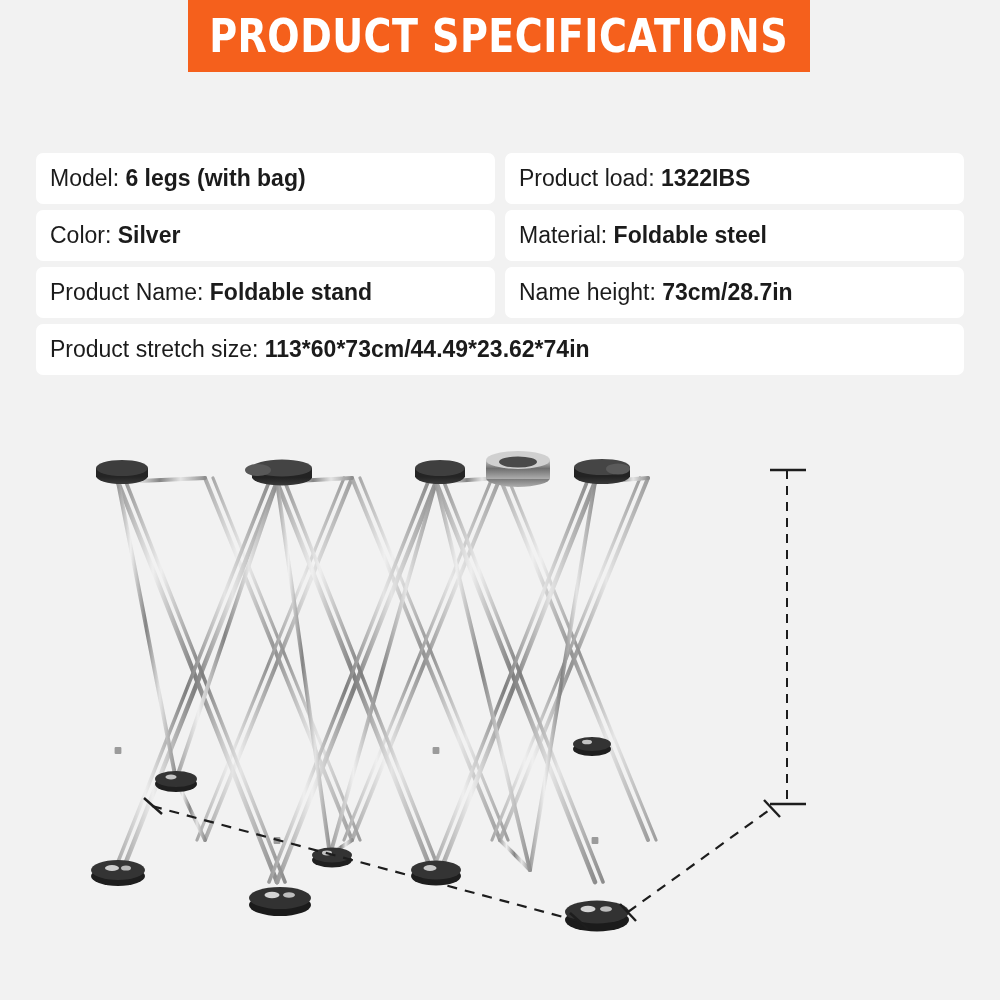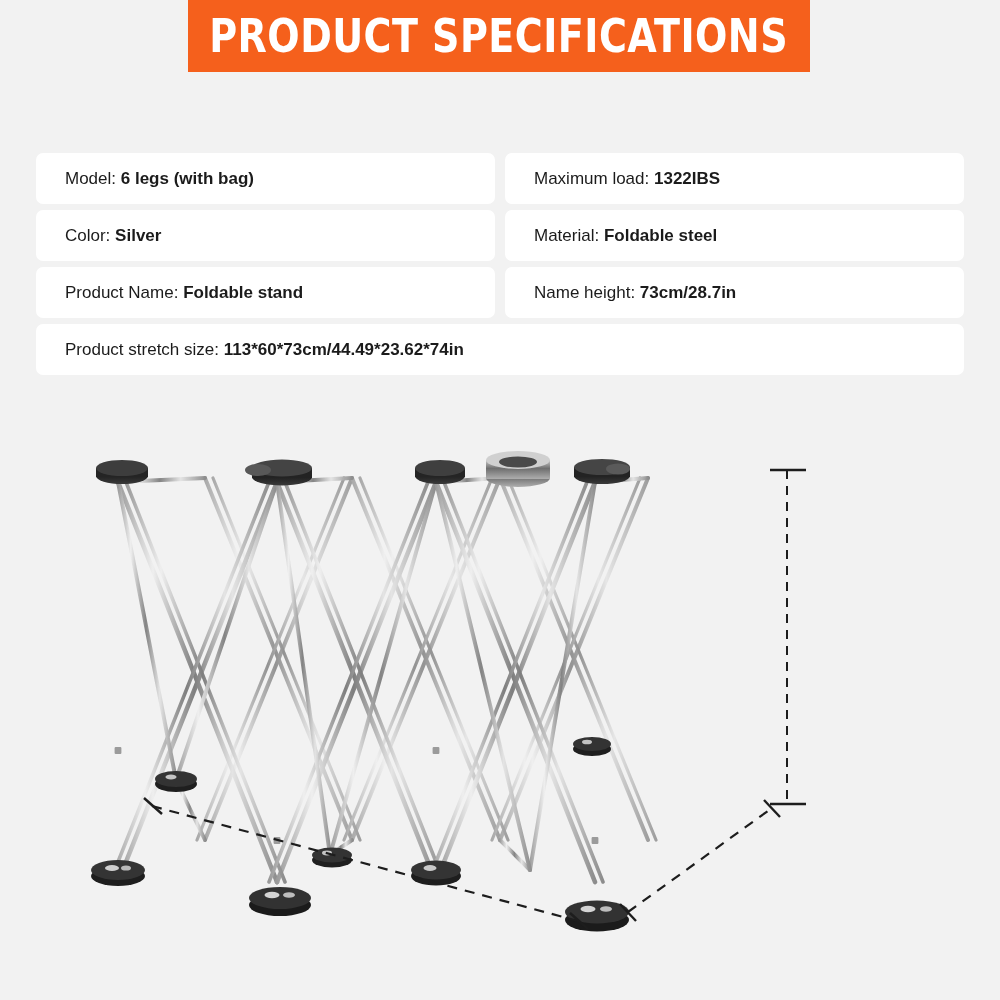--- a/index.html
+++ b/index.html
@@ -35,21 +35,21 @@
   .spec-cell {
     background:#ffffff;
     border-radius:7px;
     height:51px;
     display:flex; align-items:center;
     padding:0 14px;
     flex:1 1 0;
     min-width:0;
   }
   .spec-cell.full { flex:1 1 100%; }
-  .spec-text { font-size:17px; color:#1b1b1b; white-space:nowrap; line-height:1;margin-left:15px; }
+  .spec-text { font-size:23px; color:#1b1b1b; white-space:nowrap; line-height:1; }
   .spec-text .lbl { font-weight:400; }
   .spec-text .val { font-weight:bold; }
 
   
   .product { position:absolute; left:0; top:400px; width:1000px; height:600px; }
   .product svg { display:block; }
 </style>
 </head>
 <body>
 
@@ -59,21 +59,21 @@
   </div>
 </div>
 
 <div class="specs">
 
   <div class="spec-row">
     <div class="spec-cell">
       <span class="spec-text"><span class="lbl">Model:</span>&nbsp;<span class="val">6 legs (with bag)</span></span>
     </div>
     <div class="spec-cell">
-      <span class="spec-text"><span class="lbl">Maximum load:</span>&nbsp;<span class="val">1322IBS</span></span>
+      <span class="spec-text"><span class="lbl">Product load:</span>&nbsp;<span class="val">1322IBS</span></span>
     </div>
   </div>
 
   <div class="spec-row">
     <div class="spec-cell">
       <span class="spec-text"><span class="lbl">Color:</span>&nbsp;<span class="val">Silver</span></span>
     </div>
     <div class="spec-cell">
       <span class="spec-text"><span class="lbl">Material:</span>&nbsp;<span class="val">Foldable steel</span></span>
     </div>

